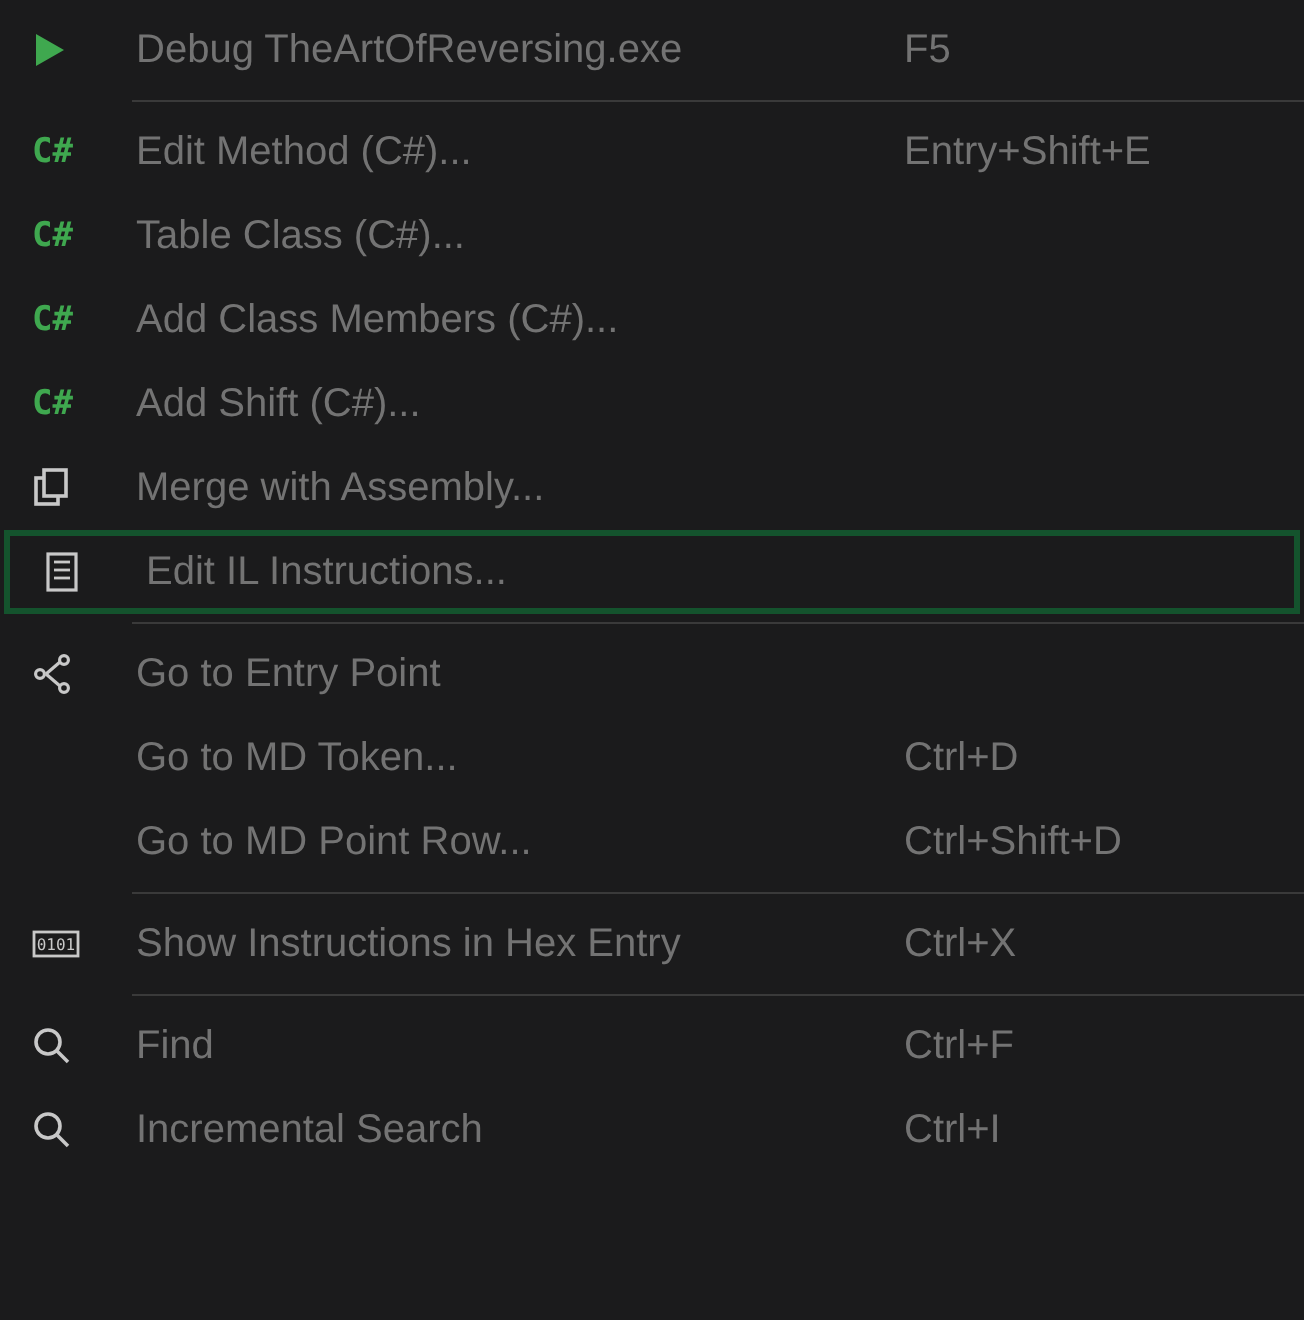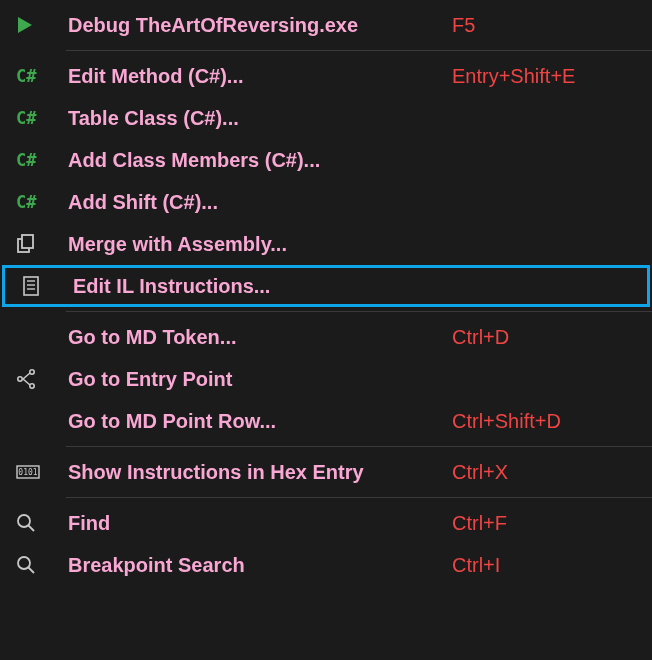--- a/index.html
+++ b/index.html
@@ -27,44 +27,44 @@
   .icon-slot {
     width: 52px;
     min-width: 52px;
     display: flex;
     align-items: center;
     justify-content: flex-start;
     color: #bdbdbd;
   }
   .label {
     flex: 1;
-    color: #f9a8d4;
-    font-weight: 700;
+    color: #737373;
+    font-weight: 400;
     white-space: nowrap;
   }
   .shortcut {
-    color: #ef4444;
+    color: #737373;
     font-weight: 400;
     white-space: nowrap;
     width: 180px;
     text-align: left;
   }
   .sep {
     height: 1px;
     background: #3a3a3a;
     margin: 4px 0 4px 66px;
   }
   .cs-text {
     color: #3fa84f;
     font-weight: 700;
     font-size: 17px;
     font-family: Consolas, monospace;
   }
   .highlight {
-    border: 3px solid #0ea5e9;
+    border: 3px solid #14532d;
     margin: 0 2px;
   }
   svg { display: block; }
 </style>
 </head>
 <body>
 
 <div class="menu">
 
   <div class="item">
@@ -130,43 +130,43 @@
         <line x1="6" y1="5" x2="14" y2="5" stroke="#c8c8c8" stroke-width="1.4"></line>
         <line x1="6" y1="9" x2="14" y2="9" stroke="#c8c8c8" stroke-width="1.4"></line>
         <line x1="6" y1="13" x2="14" y2="13" stroke="#c8c8c8" stroke-width="1.4"></line>
       </svg>
     </span>
     <span class="label">Edit IL Instructions...</span>
     <span class="shortcut"></span>
   </div>
 
   <div class="sep"></div>
-
-  <div class="item">
-    <span class="icon-slot"></span>
-    <span class="label">Go to MD Token...</span>
-    <span class="shortcut">Ctrl+D</span>
-  </div>
 
   <div class="item">
     <span class="icon-slot">
       <svg width="22" height="20" viewBox="0 0 22 20">
         <circle cx="4" cy="10" r="2.2" fill="none" stroke="#c8c8c8" stroke-width="1.6"></circle>
         <line x1="7" y1="10" x2="14" y2="4" stroke="#c8c8c8" stroke-width="1.6"></line>
         <line x1="7" y1="10" x2="14" y2="16" stroke="#c8c8c8" stroke-width="1.6"></line>
         <circle cx="16" cy="3" r="2.2" fill="none" stroke="#c8c8c8" stroke-width="1.6"></circle>
         <circle cx="16" cy="17" r="2.2" fill="none" stroke="#c8c8c8" stroke-width="1.6"></circle>
       </svg>
     </span>
     <span class="label">Go to Entry Point</span>
     <span class="shortcut"></span>
   </div>
 
   <div class="item">
     <span class="icon-slot"></span>
+    <span class="label">Go to MD Token...</span>
+    <span class="shortcut">Ctrl+D</span>
+  </div>
+
+  <div class="item">
+    <span class="icon-slot"></span>
     <span class="label">Go to MD Point Row...</span>
     <span class="shortcut">Ctrl+Shift+D</span>
   </div>
 
   <div class="sep"></div>
 
   <div class="item">
     <span class="icon-slot">
       <svg width="24" height="14" viewBox="0 0 24 14">
         <rect x="1" y="1" width="22" height="12" fill="none" stroke="#c8c8c8" stroke-width="1.4"></rect>
@@ -190,17 +190,17 @@
     <span class="shortcut">Ctrl+F</span>
   </div>
 
   <div class="item">
     <span class="icon-slot">
       <svg width="20" height="20" viewBox="0 0 20 20">
         <circle cx="8" cy="8" r="6" fill="none" stroke="#c8c8c8" stroke-width="1.8"></circle>
         <line x1="12.5" y1="12.5" x2="18" y2="18" stroke="#c8c8c8" stroke-width="1.8"></line>
       </svg>
     </span>
-    <span class="label">Breakpoint Search</span>
+    <span class="label">Incremental Search</span>
     <span class="shortcut">Ctrl+I</span>
   </div>
 
 </div>
 
 </body></html>

